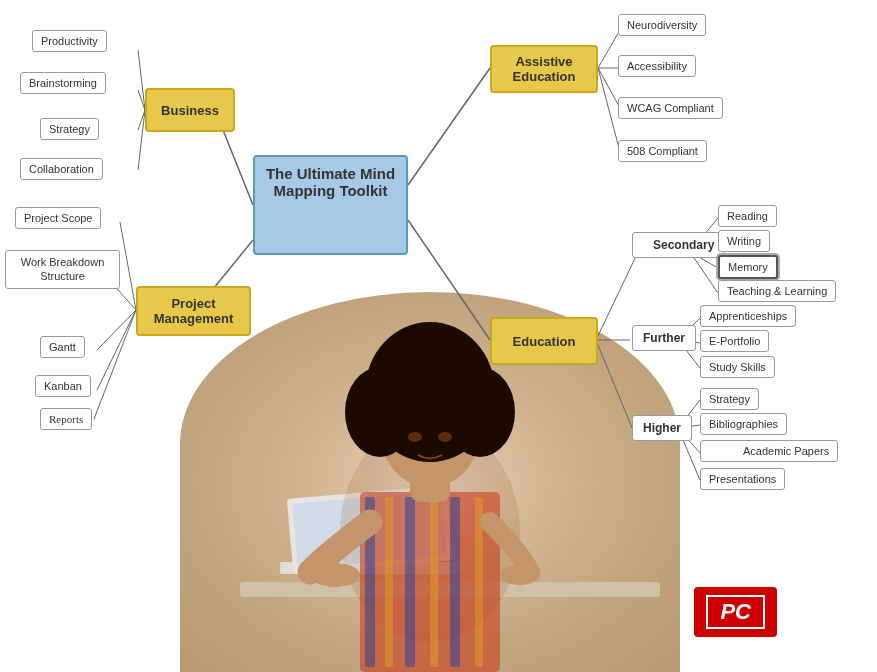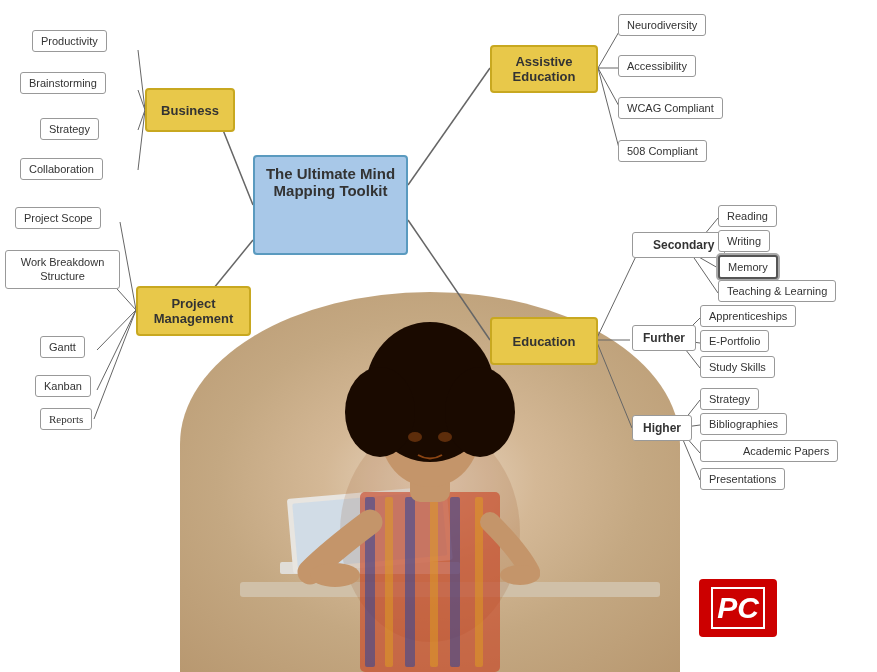--- a/index.html
+++ b/index.html
@@ -118,24 +118,24 @@
       display: flex;
       align-items: center;
       gap: 8px;
       z-index: 20;
     }
 
     .pc-logo {
       background: #cc0000;
       color: #fff;
       font-weight: 900;
-      font-size: 30px;
+      font-size: 22px;
       font-style: italic;
       border: 2px solid #fff;
-      padding: 2px 4px;
+      padding: 2px 12px;
       text-align: right;
     }
 
     .editors-text {
       display: flex;
       flex-direction: column;
     }
 
     .editors-text .line1 {
       font-size: 9px;

